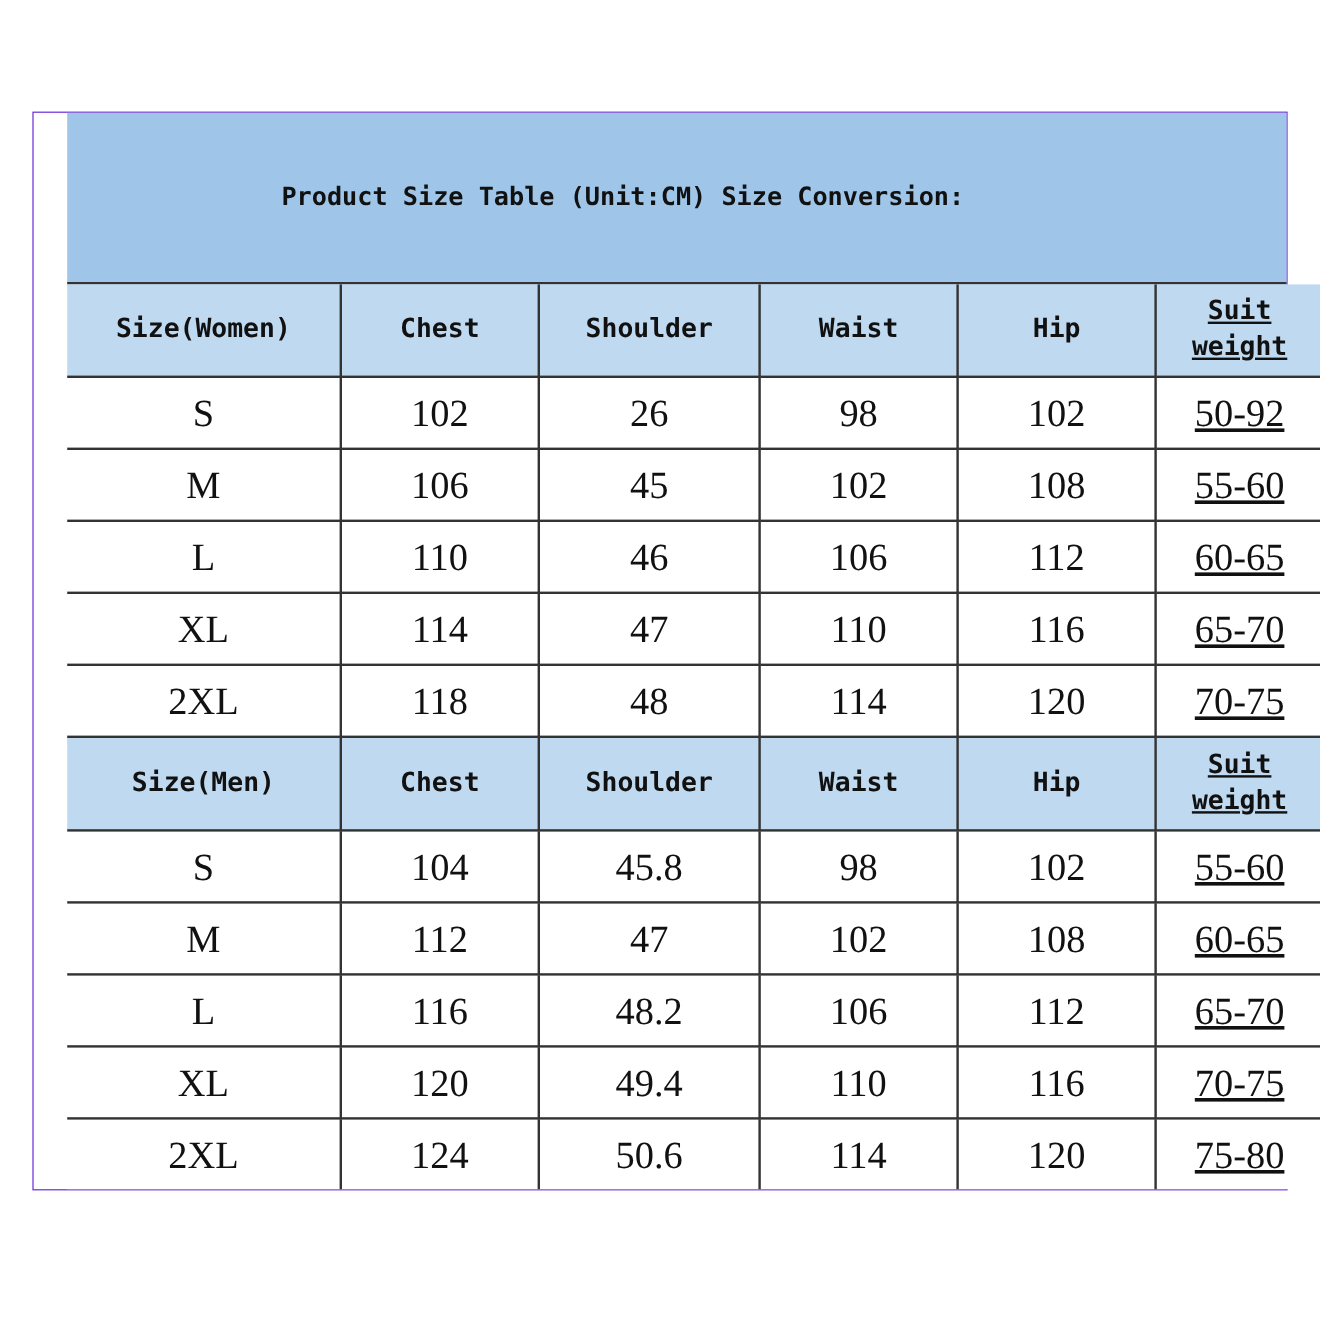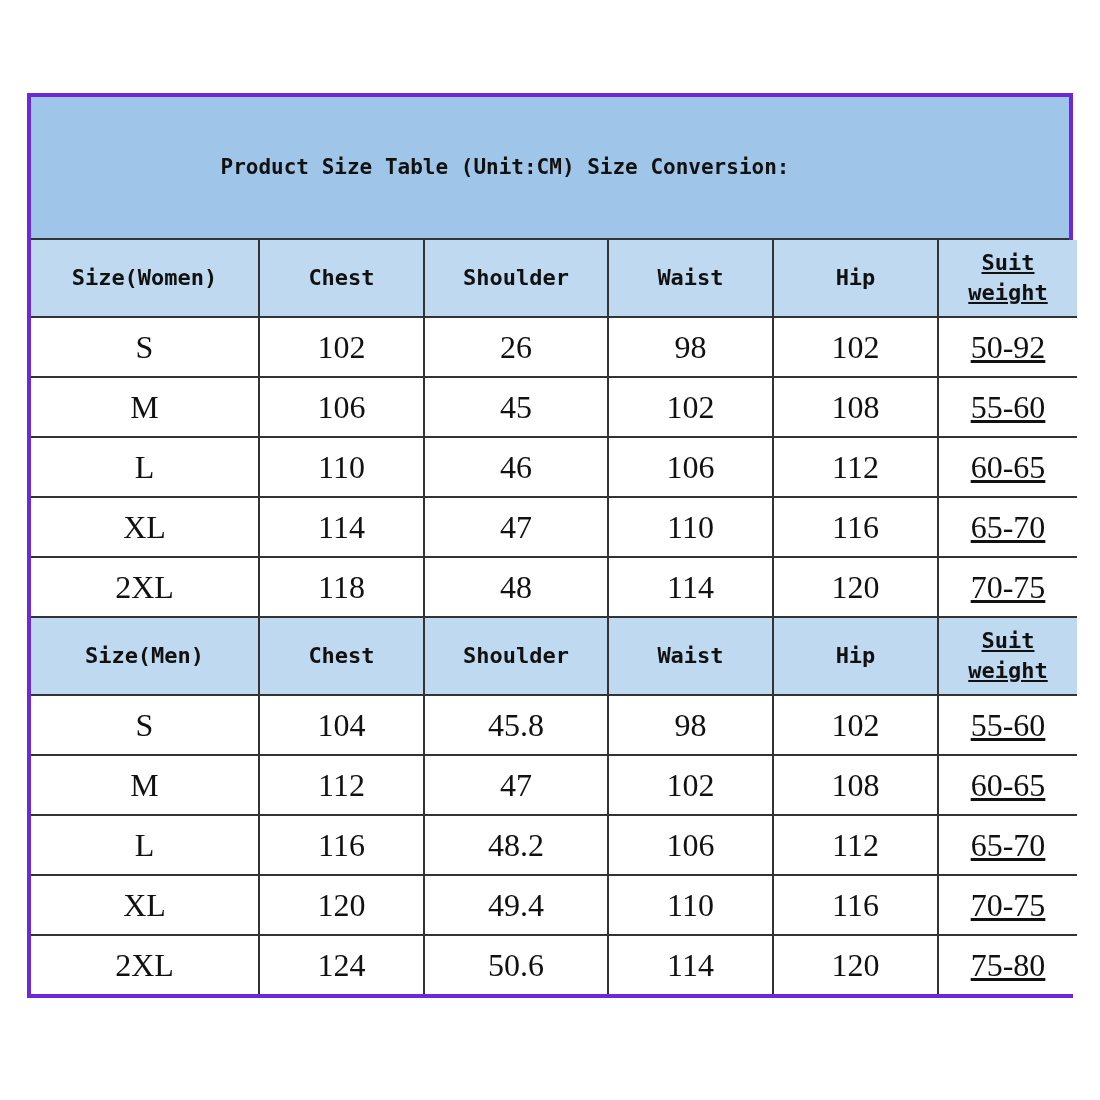--- a/index.html
+++ b/index.html
@@ -1,17 +1,17 @@
 <!DOCTYPE html>
 <html><head>
 <meta charset="utf-8">
 <style>
   html, body { margin:0; padding:0; background:#ffffff; }
   body { width:1100px; height:1100px; position:relative; overflow:hidden; }
-  .table-wrap { position:absolute; left:27px; top:93px; width:1046px; border:4px solid #6d28d9; box-sizing:border-box; }
+  .table-wrap { position:absolute; left:27px; top:93px; width:1046px; border:1px solid #6d28d9; box-sizing:border-box;padding-left:28px; }
   .title-band { background:#9fc5e8; height:143px; box-sizing:border-box; border-bottom:2px solid #333;
     display:flex; flex-direction:column; justify-content:center; align-items:center;
     font-family:"DejaVu Sans Mono", monospace; font-size:21px; color:#111; line-height:35px; font-weight:bold; }
   .title-band .l1 { padding-right:90px; }
   .title-band .l2 { padding-left:220px; }
   table { border-collapse:collapse; width:100%; table-layout:fixed; }
   td { border:2px solid #333; text-align:center; padding:0; color:#111; }
   tr:first-child td { border-top:none; }
   td:first-child { border-left:none;margin-top:48px; }
   td:last-child { border-right:none;text-decoration:underline; }

